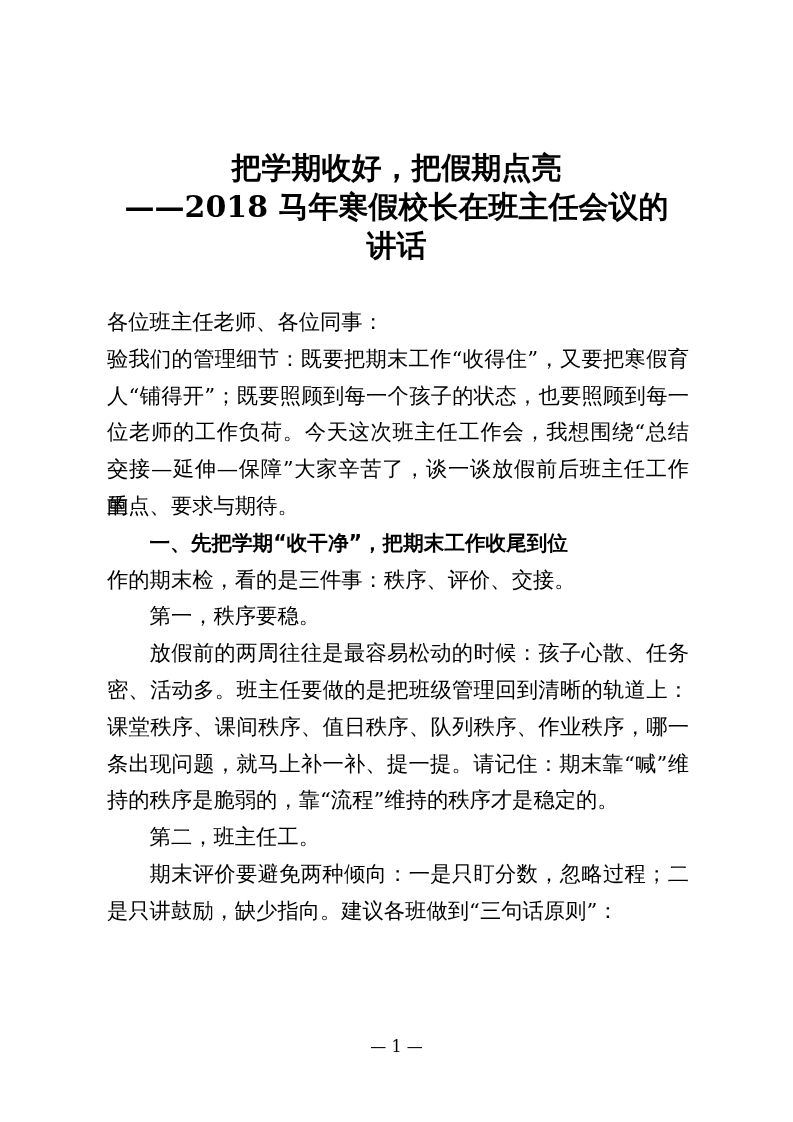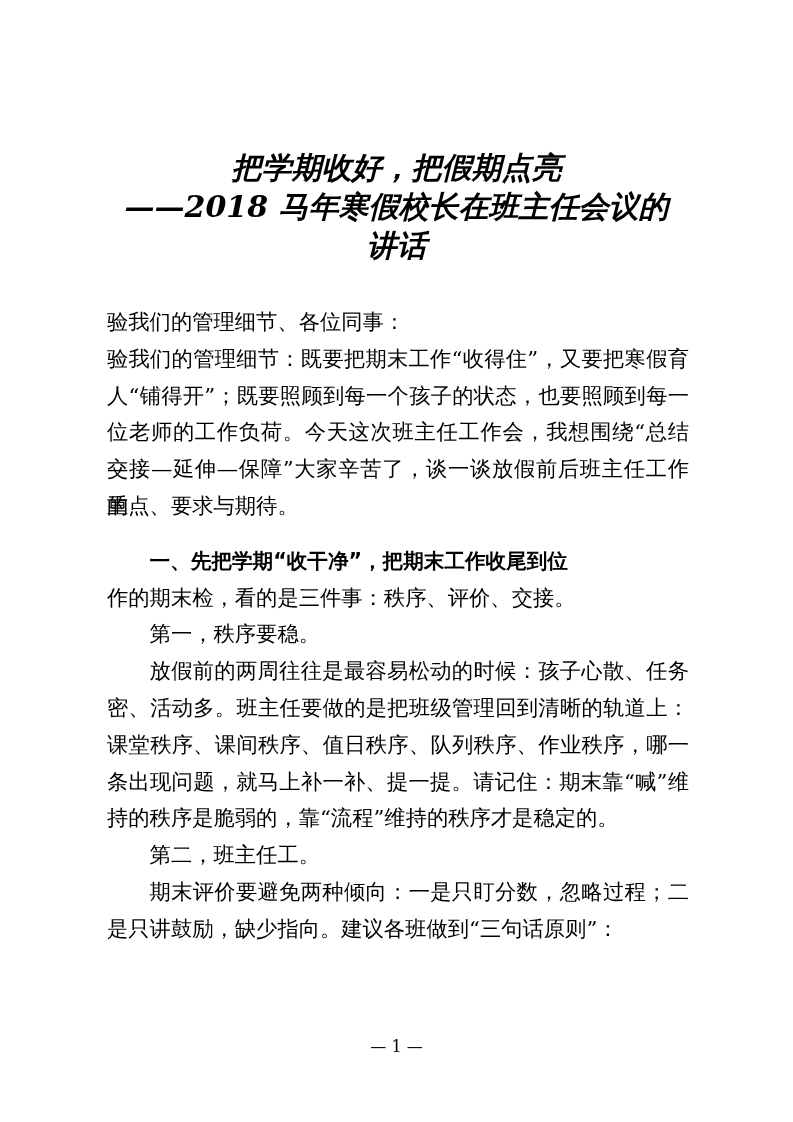--- a/index.html
+++ b/index.html
@@ -25,21 +25,20 @@
     .title {
       position: absolute;
       left: 0;
       top: 148px;
       width: 793px;
       text-align: center;
       font-weight: bold;
       font-size: 30px;
       line-height: 39px;
       font-family: "DejaVu Serif", "Liberation Serif", serif;
-      font-style: italic;
     }
     .title .tl {
       display: block;
       height: 39px;
       white-space: nowrap;
     }
     .body {
       position: absolute;
       left: 107px;
       top: 304px;
@@ -58,21 +57,20 @@
     .ln.j {
       text-align: justify;
       text-align-last: justify;
       white-space: normal;
     }
     .ln.ind { padding-left: 42.6px; }
     .heading .ln {
       font-family: "DejaVu Sans", "Liberation Sans", sans-serif;
       font-weight: bold;
       font-size: 20.6px;
-      margin-top: 18px;
     }
     .footer {
       position: absolute;
       left: 0;
       top: 1034px;
       width: 793px;
       text-align: center;
       font-size: 16px;
       line-height: 26px;
       font-family: "DejaVu Serif", "Liberation Serif", serif;
@@ -85,21 +83,21 @@
 
   <h1 class="title" style="margin:0;">
     <span class="tl">把学期收好，把假期点亮</span>
     <span class="tl">——2018 马年寒假校长在班主任会议的</span>
     <span class="tl">讲话</span>
   </h1>
 
   <div class="body">
 
     <div class="block salutation">
-      <span class="ln">验我们的管理细节、各位同事：</span>
+      <span class="ln">各位班主任老师、各位同事：</span>
     </div>
 
     <div class="block paragraph">
       <span class="ln j">验我们的管理细节：既要把期末工作“收得住”，又要把寒假育</span>
       <span class="ln j">人“铺得开”；既要照顾到每一个孩子的状态，也要照顾到每一</span>
       <span class="ln j">位老师的工作负荷。今天这次班主任工作会，我想围绕“总结—</span>
       <span class="ln j">交接—延伸—保障”大家辛苦了，谈一谈放假前后班主任工作的</span>
       <span class="ln">重点、要求与期待。</span>
     </div>
 

